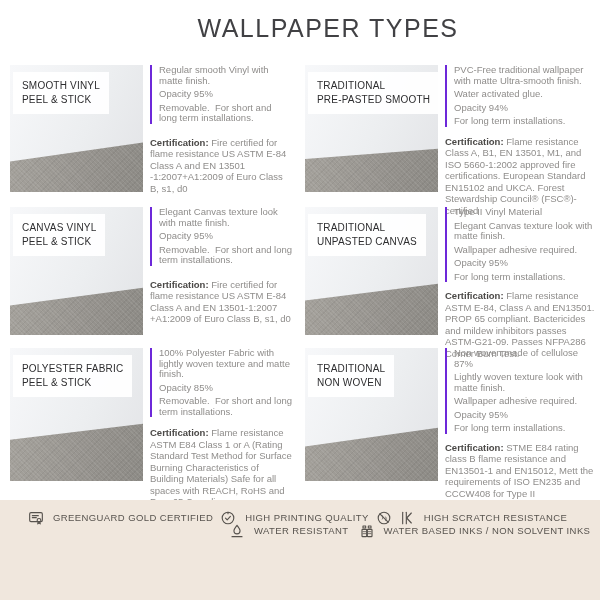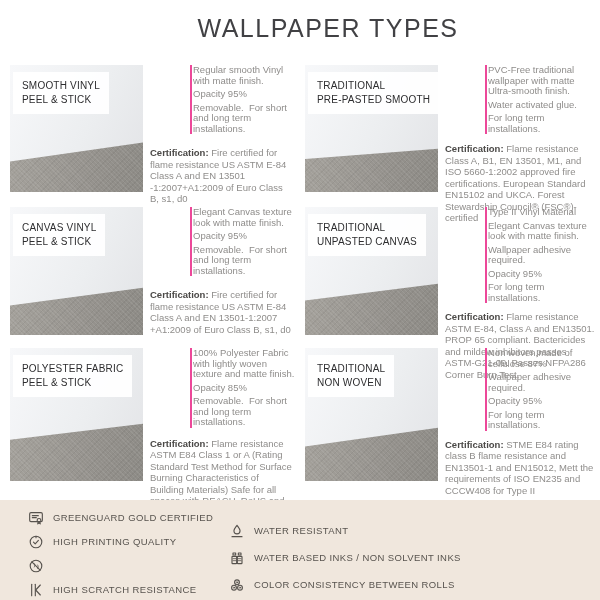--- a/index.html
+++ b/index.html
@@ -28,40 +28,39 @@
   .plabel{
     position:absolute;top:7px;left:3px;
     background:rgba(255,255,255,.94);
     padding:7px 9px 7px 9px;
     font-size:10px;color:#2d2d2f;letter-spacing:.2px;line-height:1.42;
     white-space:nowrap;
   }
   
   .ptext{position:absolute;}
   .desc{
-    border-left:2px solid #ec4899;
-    padding-left:1px;
-    margin-left:40px;
+    border-left:2px solid #6d28d9;
+    padding-left:7px;
   }
   .dline{
     font-size:9.5px;line-height:10.5px;color:#8f8d8b;
     margin:0 0 3px 0;white-space:pre-wrap;
   }
   .dline:last-child{margin-bottom:0;}
   .cert{
     margin:13px 0 0 0;
     font-size:9.5px;line-height:11.5px;color:#8f8d8b;
   }
   .cert b{color:#4b4947;font-weight:bold;}
   
   .footer{
     position:absolute;left:0;top:500px;width:600px;height:100px;
     background:#f0e7dd;
   }
-  .fcol{position:absolute;display:flex;flex-direction:column;gap:7px;}
+  .fcol{position:absolute;display:flex;gap:7px;}
   .feature{display:flex;align-items:center;gap:9px;height:17px;}
   .feature svg{flex:0 0 auto;width:16px;height:16px;stroke:#57534e;fill:none;stroke-width:1.7;stroke-linecap:round;stroke-linejoin:round;}
   .flabel{font-size:9.5px;color:#57534e;letter-spacing:.4px;white-space:nowrap;}
 </style>
 </head>
 <body>
 
 <div class="title">WALLPAPER TYPES</div>
 
 <div class="photo" style="left:10px;top:65px;height:127px">
@@ -89,20 +88,21 @@
   <div class="floor" style="clip-path:polygon(0 74%,100% 66%,100% 100%,0 100%)"></div>
   <div class="plabel">
     <div>TRADITIONAL</div>
     <div>PRE-PASTED SMOOTH</div>
   </div>
 </div>
 <div class="ptext" style="left:445px;top:65px;width:151px">
   <div class="desc">
     <div class="dline">PVC-Free traditional wallpaper with matte Ultra-smooth finish.</div>
     <div class="dline">Water activated glue.</div>
+    <div class="dline">Opacity 94%</div>
     <div class="dline">For long term installations.</div>
   </div>
   <p class="cert" style="margin-top:9px">
     <b>Certification:</b>
     <span>Flame resistance Class A, B1, EN 13501, M1, and ISO 5660-1:2002 approved fire certifications. European Standard EN15102 and UKCA. Forest Stewardship Council® (FSC®)-certified</span>
   </p>
 </div>
 
 <div class="photo" style="left:10px;top:207px;height:128px">
   <div class="wall"></div>
@@ -170,20 +170,21 @@
   <div class="wall"></div>
   <div class="floor" style="clip-path:polygon(0 74%,100% 60%,100% 100%,0 100%)"></div>
   <div class="plabel">
     <div>TRADITIONAL</div>
     <div>NON WOVEN</div>
   </div>
 </div>
 <div class="ptext" style="left:445px;top:348px;width:152px">
   <div class="desc">
     <div class="dline">Non woven,made of cellulose 87%</div>
+    <div class="dline">Lightly woven texture look with matte finish.</div>
     <div class="dline">Wallpaper adhesive required.</div>
     <div class="dline">Opacity 95%</div>
     <div class="dline">For long term installations.</div>
   </div>
   <p class="cert" style="margin-top:8px">
     <b>Certification:</b>
     <span>STME E84 rating class B flame resistance and EN13501-1 and EN15012, Mett the requirements of ISO EN235 and CCCW408 for Type II</span>
   </p>
 </div>
 

